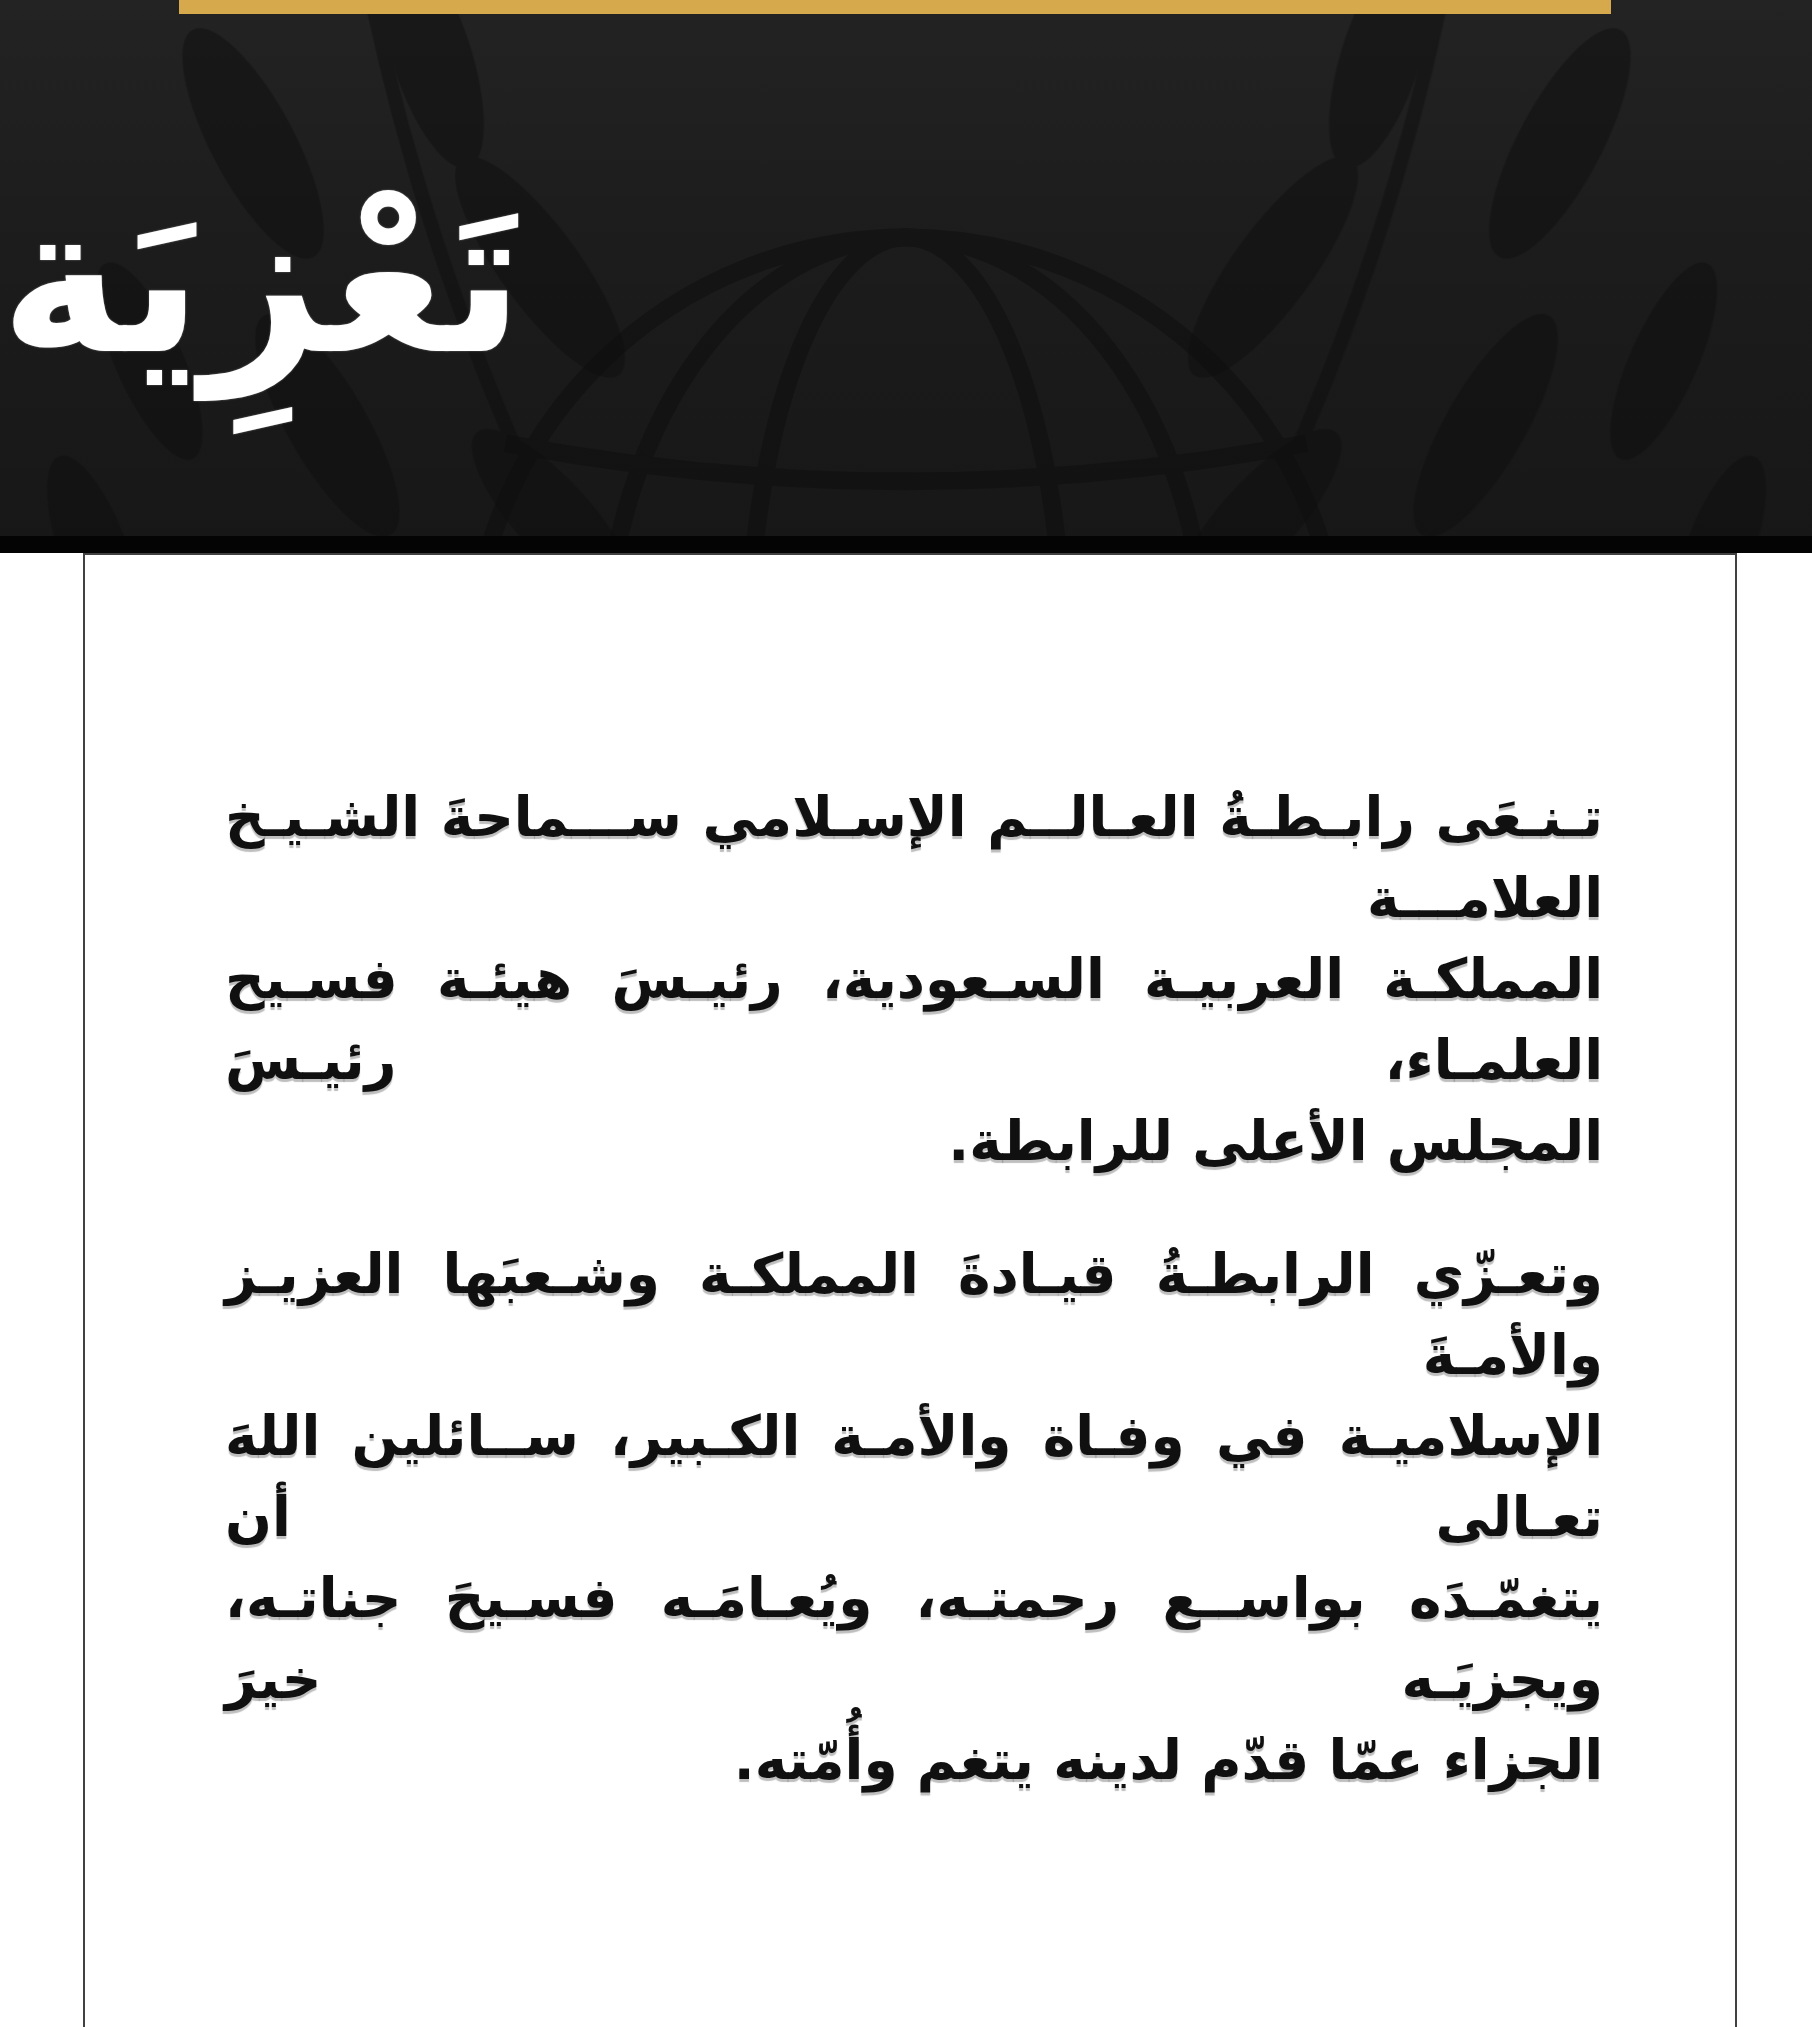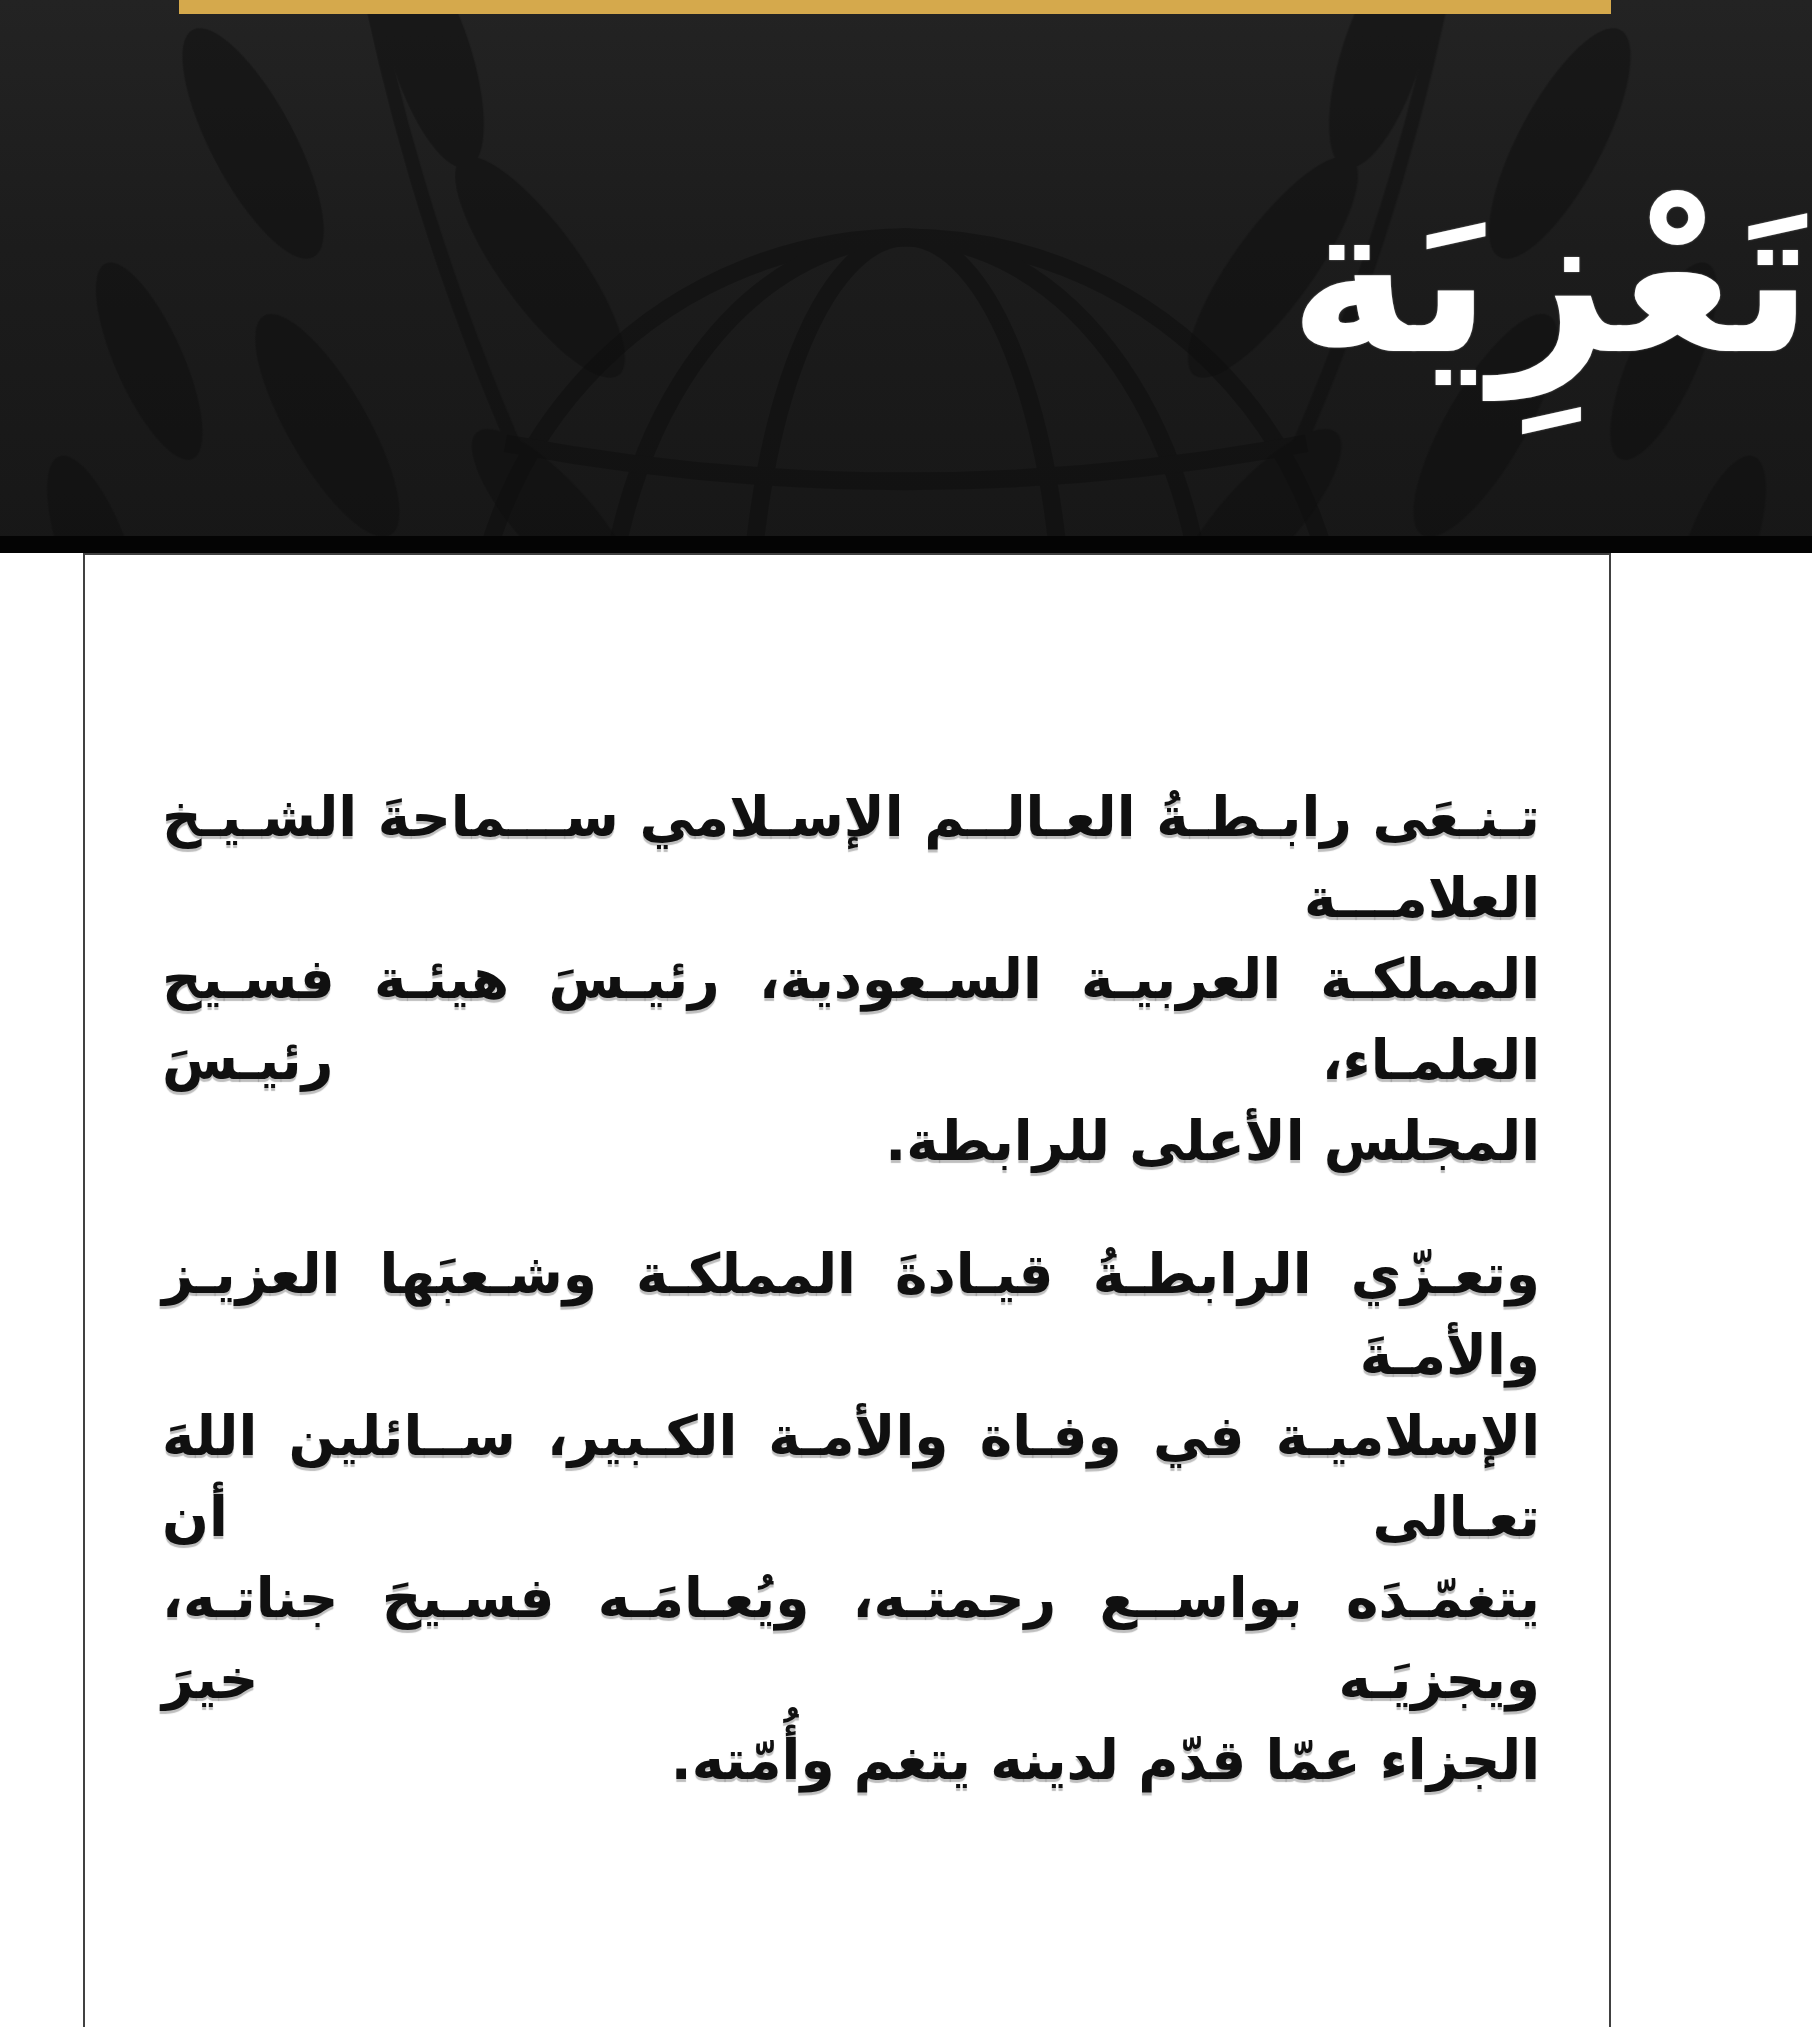--- a/index.html
+++ b/index.html
@@ -19,37 +19,37 @@
     background:linear-gradient(180deg,#232323 0%,#1c1c1c 45%,#171717 100%);
     overflow:hidden;
   }
   .watermark{position:absolute;left:0;top:0;}
   .gold-bar{
     position:absolute;left:179px;top:0;width:1432px;height:14px;
     background:#D5A94C;
   }
   .header-title{
     position:absolute;left:0;right:0;top:117px;
-    text-align:right;
+    text-align:left;
     direction:rtl;
     color:#ffffff;
     font-size:206px;
     font-weight:700;
     line-height:327px;
     text-shadow:0 0 2px rgba(255,255,255,.4);
     letter-spacing:2px;
   }
   .header-strip{
     position:absolute;left:0;bottom:0;width:100%;height:17px;
     background:#040404;
   }
 
   
   .card{
-    position:absolute;left:83px;top:553px;width:1528px;height:1474px;
+    position:absolute;left:83px;top:553px;width:1654px;height:1474px;
     background:#ffffff;
     border:2px solid #414141;
     border-bottom:none;
     box-sizing:border-box;
     padding-left:8px;
   }
   .body-text{
     width:1378px;
     margin:222px auto 0;
     direction:rtl;

